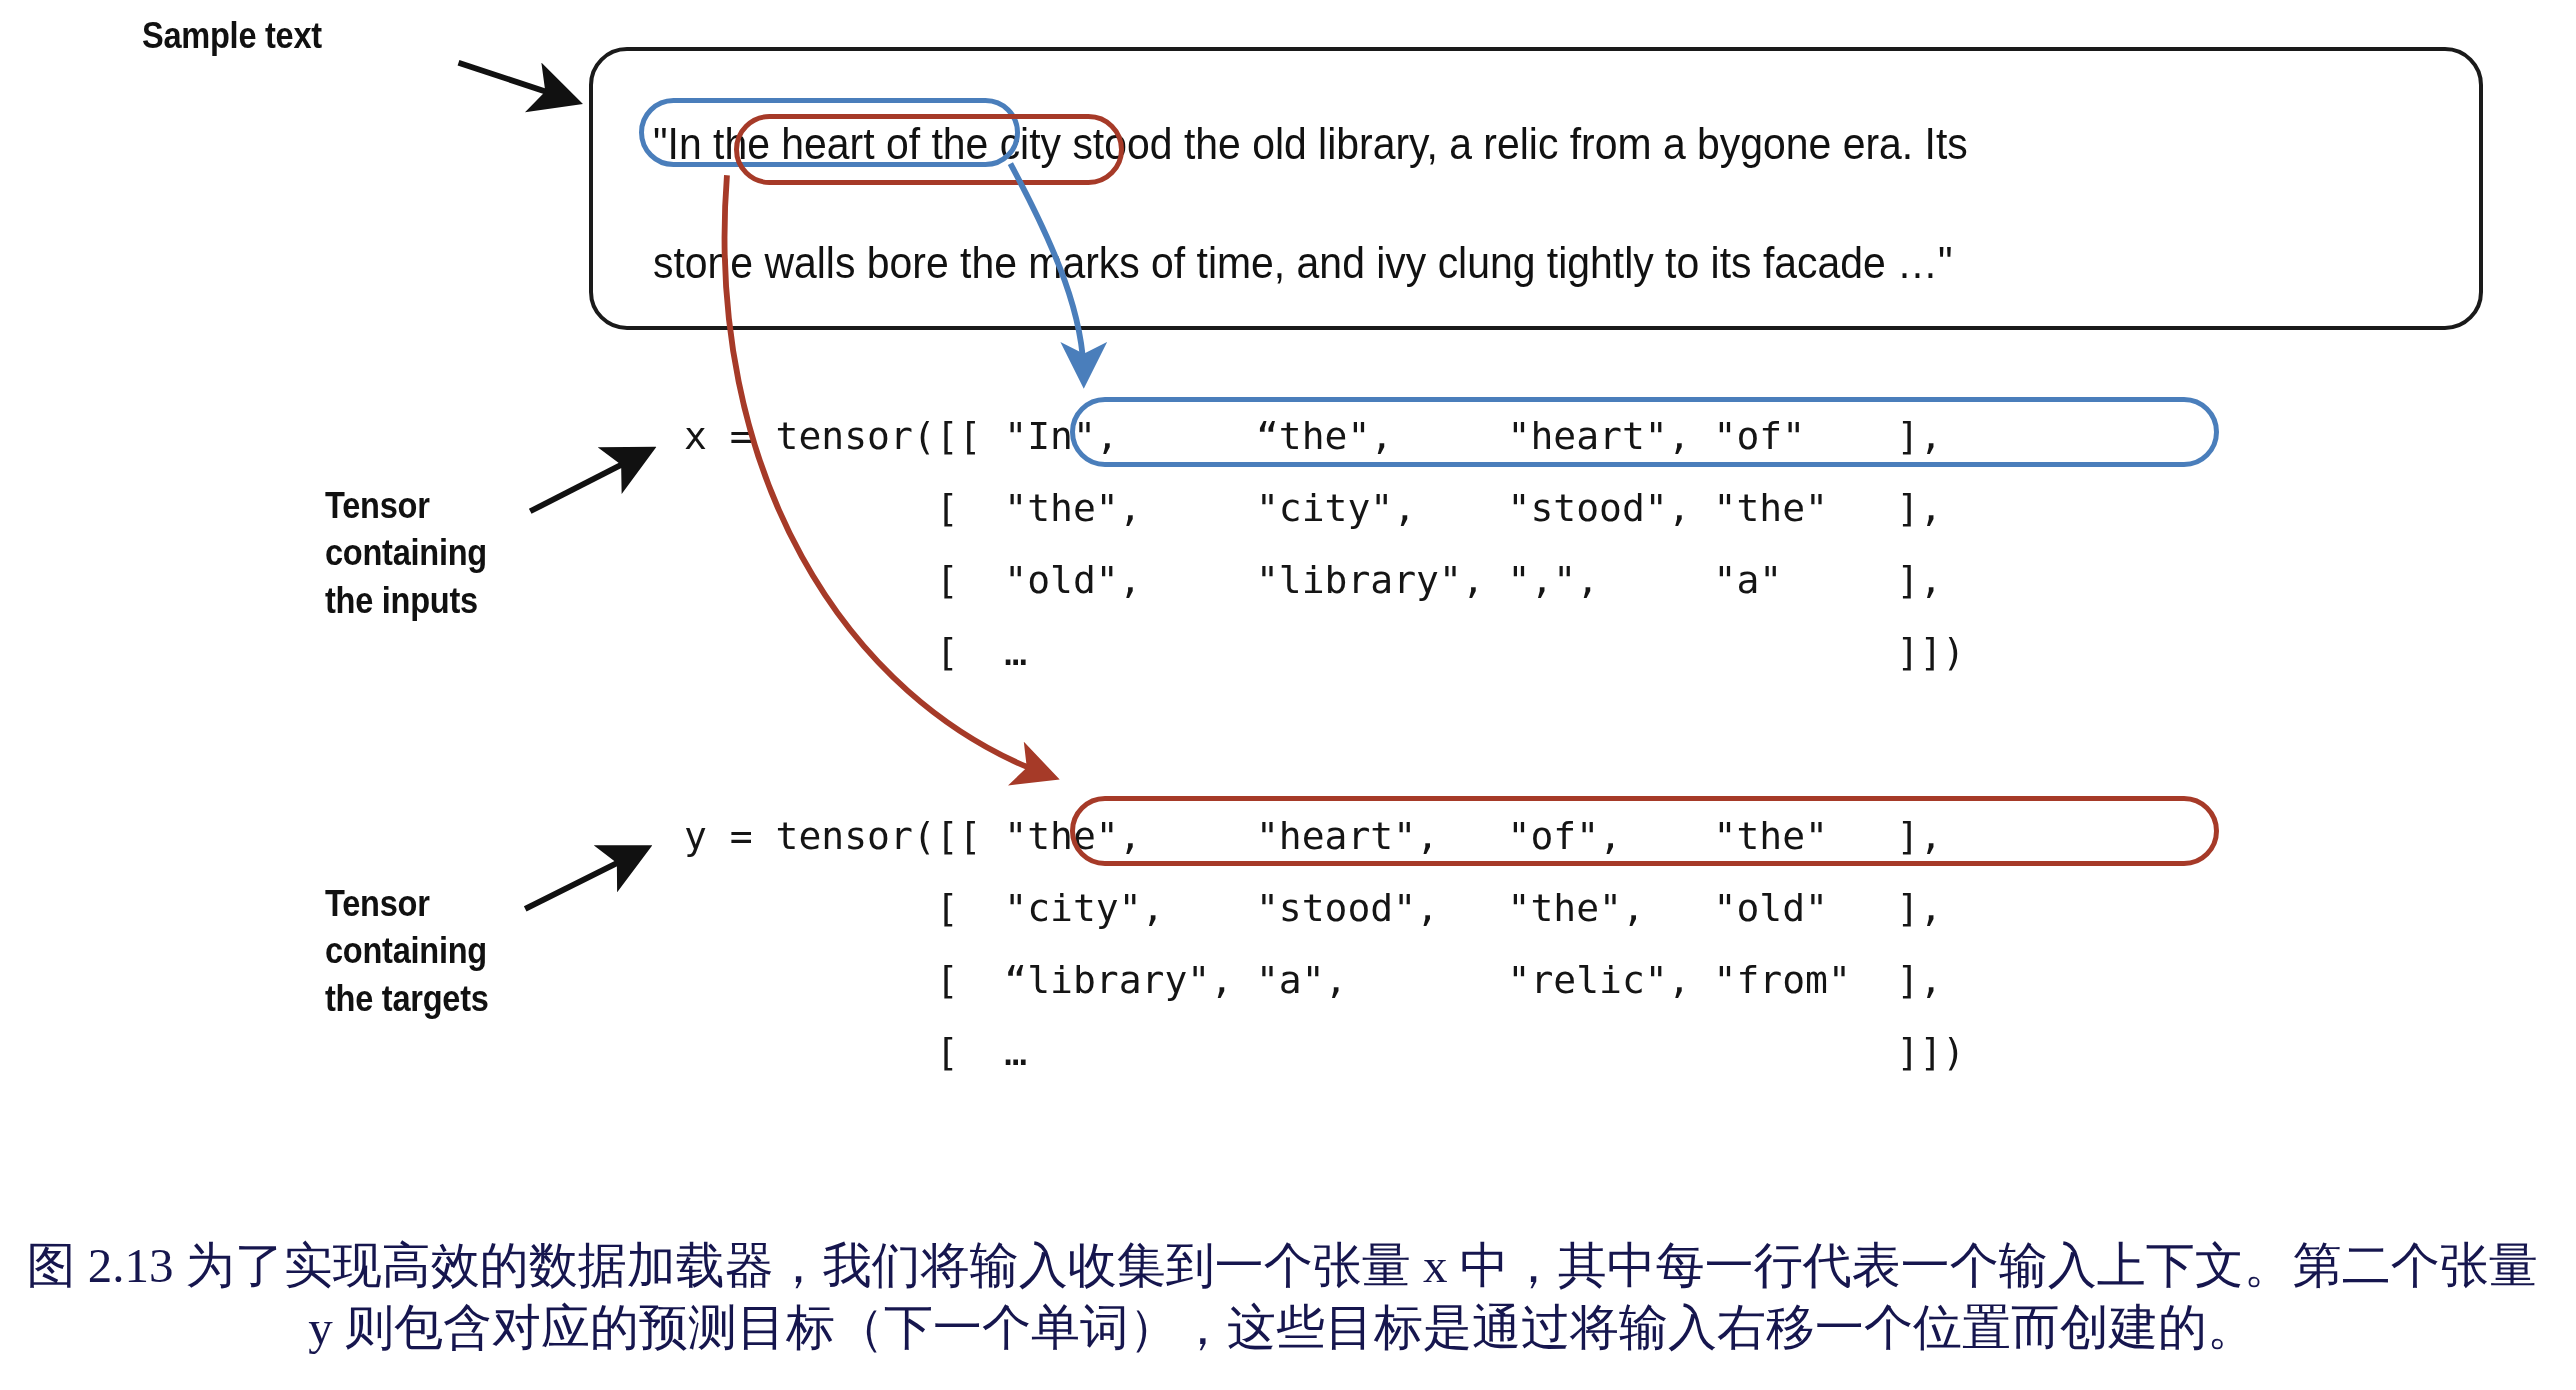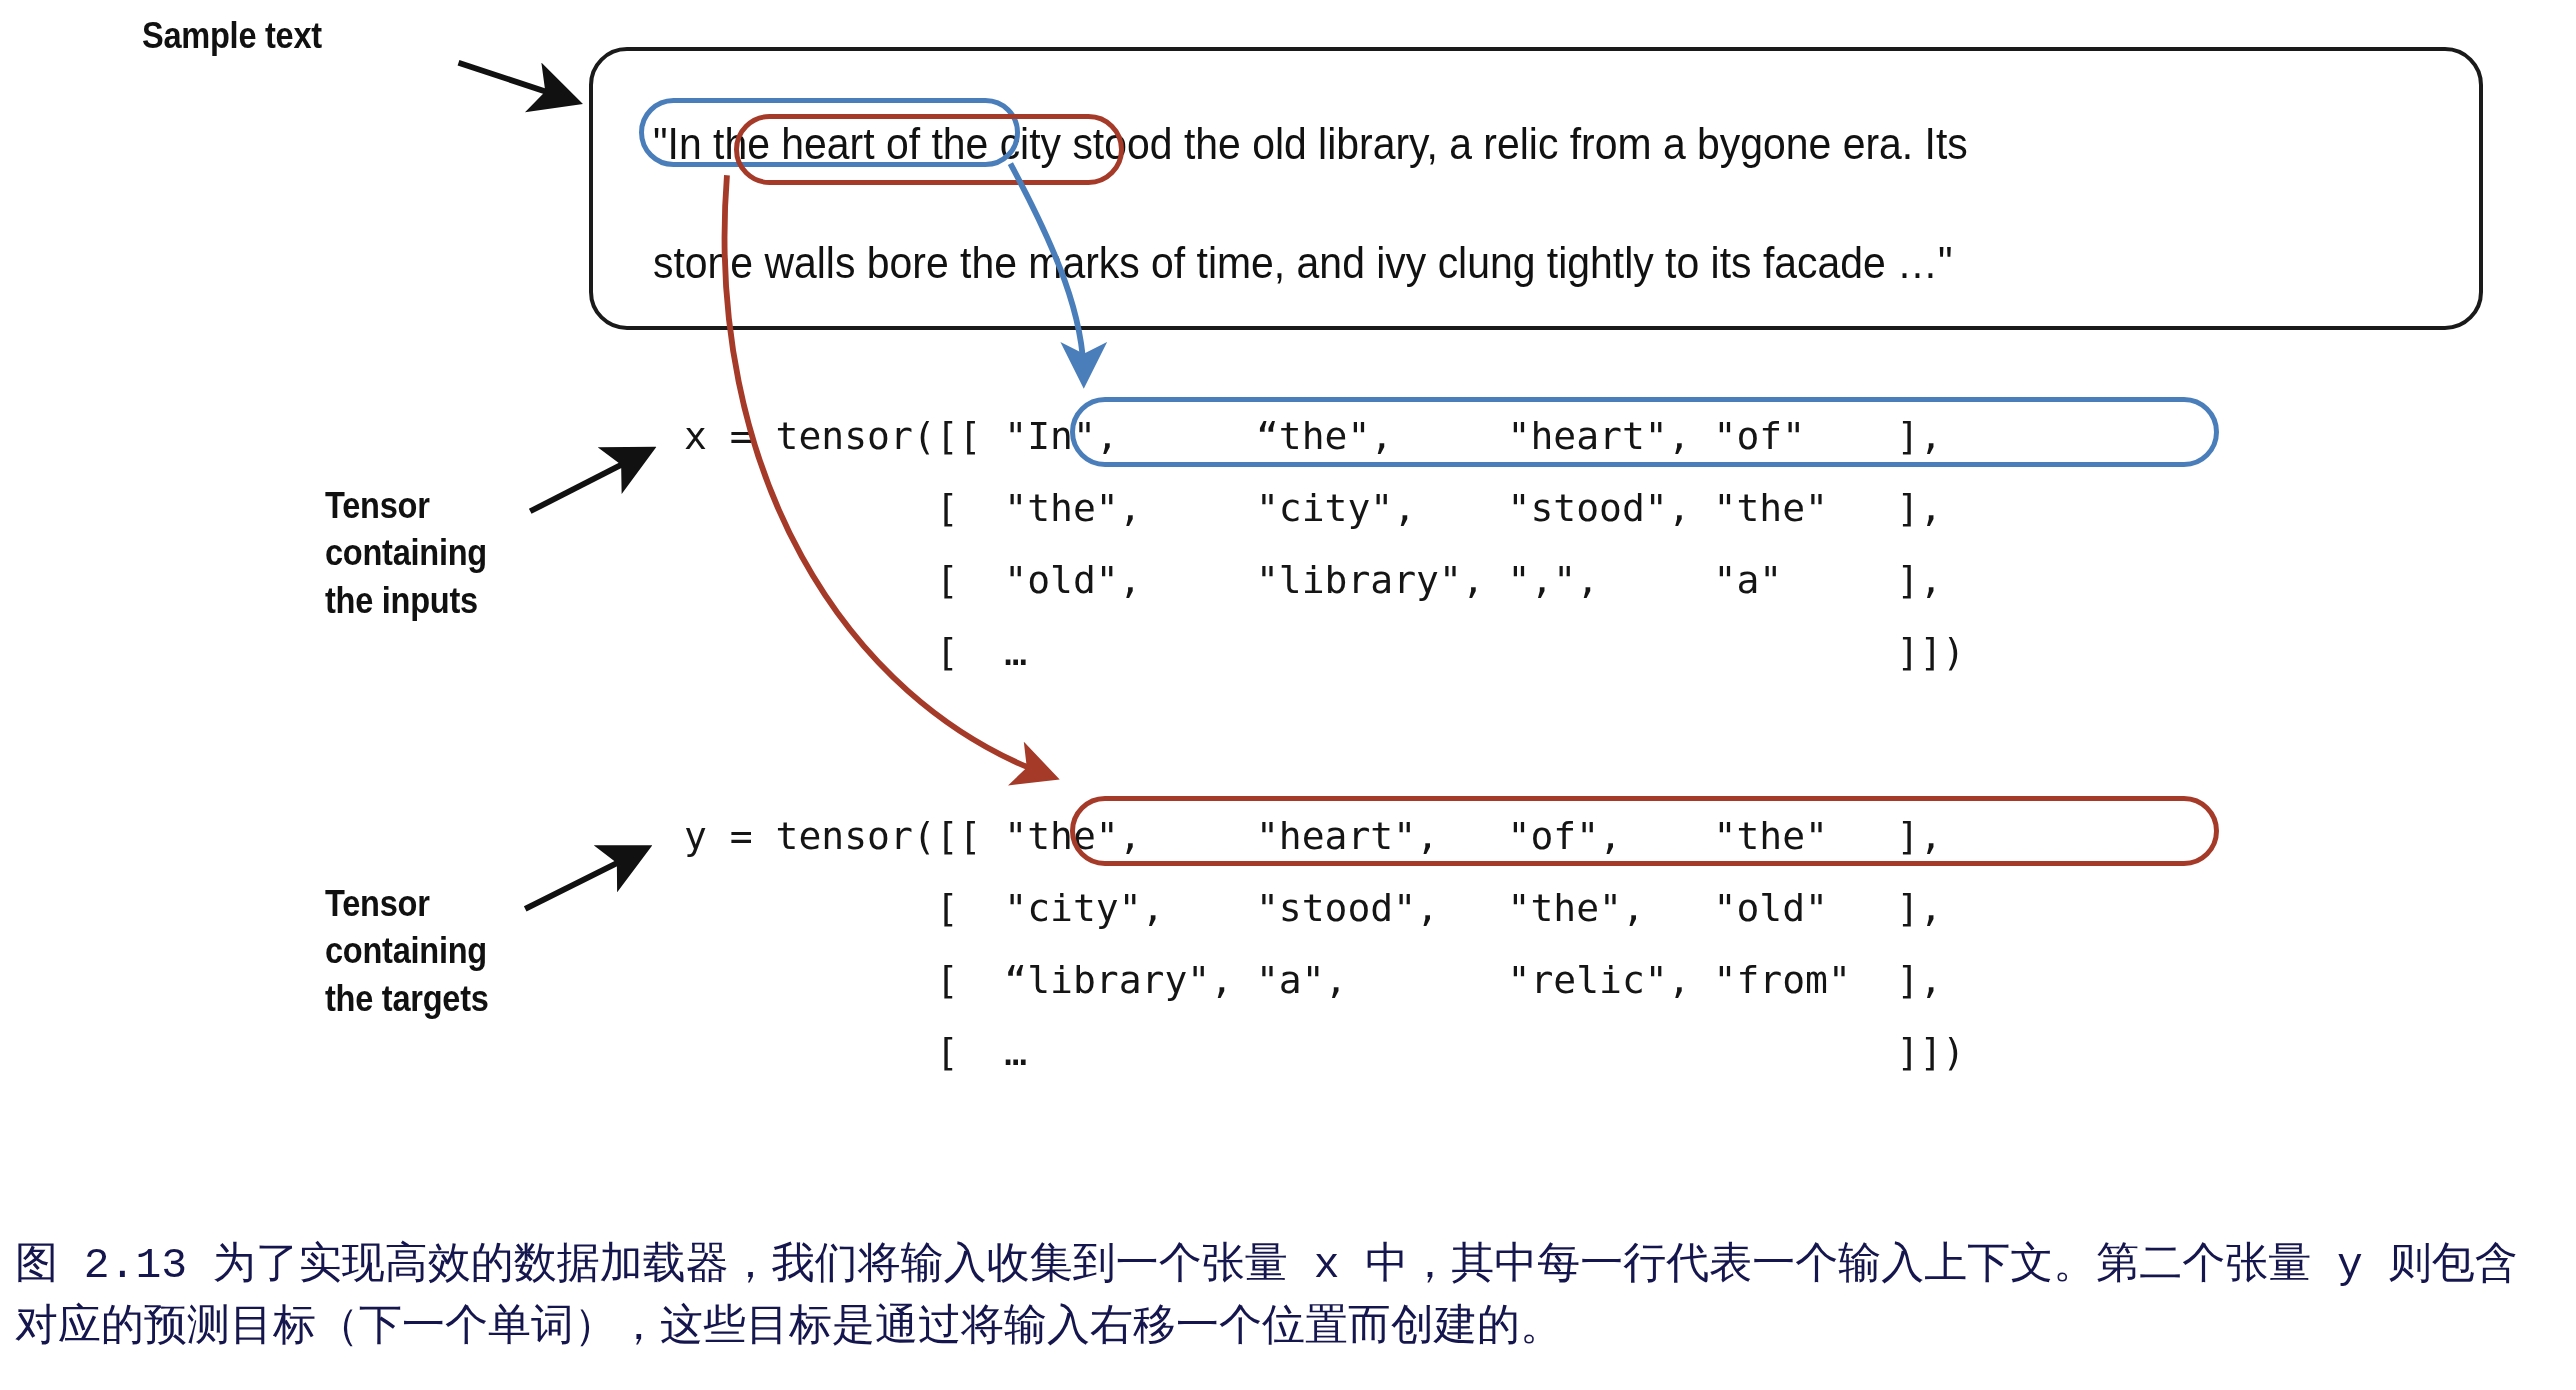--- a/index.html
+++ b/index.html
@@ -96,24 +96,25 @@
     pointer-events: none;
   }
 
   
   #caption {
     position: absolute;
     left: 15px;
     top: 1235px;
     width: 2534px;
     color: #16164e;
-    font-family: Liberation Mono, monospace;
-    font-size: 43px;
+    font-family: Liberation Serif, serif;
+    font-size: 49px;
     line-height: 62px;
     letter-spacing: 0px;
+    text-align: center;
   }
 </style>
 </head>
 <body>
 
 <div class="abs annot nowrap" id="sample-text-label">Sample text</div>
 
 <div class="abs" id="sample-box">
   <div class="sample-line" id="sample-line-1">"In the heart of the city stood the old library, a relic from a bygone era. Its</div>
   <div class="sample-line" id="sample-line-2">stone walls bore the marks of time, and ivy clung tightly to its facade …"</div>

